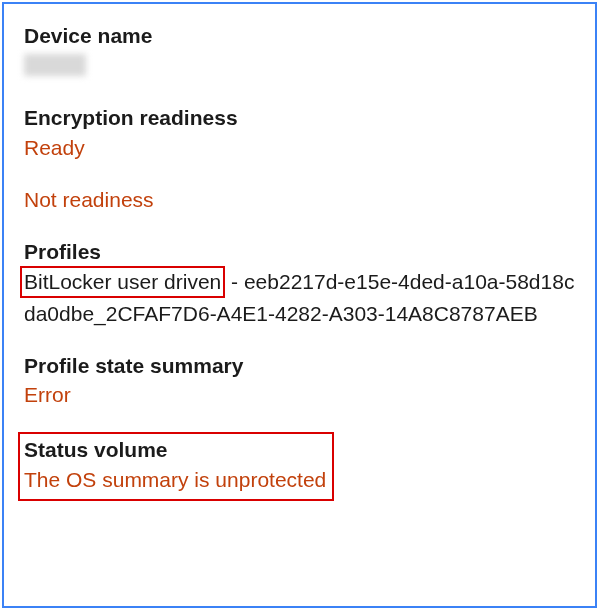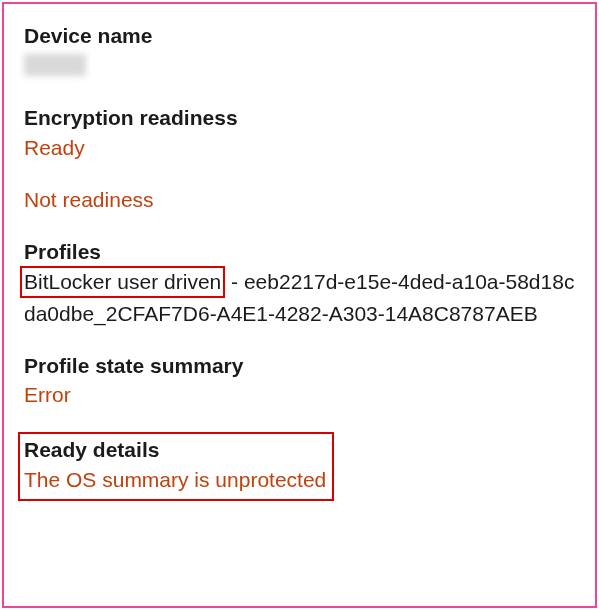--- a/index.html
+++ b/index.html
@@ -7,21 +7,21 @@
       padding: 0;
       box-sizing: border-box;
     }
     body {
       font-family: "Segoe UI", -apple-system, BlinkMacSystemFont, sans-serif;
       background: #fff;
       width: 599px;
       height: 610px;
     }
     .panel {
-      border: 2px solid #ec4899;
+      border: 2px solid #3b82f6;
       width: 595px;
       height: 606px;
       margin: 2px;
       padding: 18px 20px;
     }
     .field {
       margin-bottom: 22px;
     }
     .field-label {
       font-weight: 600;
@@ -100,18 +100,18 @@
     </div>
   </div>
 
   <div class="field">
     <div class="field-label">Profile state summary</div>
     <div class="field-value">Error</div>
   </div>
 
   <div>
     <div class="status-details-block">
-      <span class="field-label">Ready details</span>
+      <span class="field-label">Status volume</span>
       <span class="field-value">The OS summary is unprotected</span>
     </div>
   </div>
 
 </div>
 
 </body></html>

